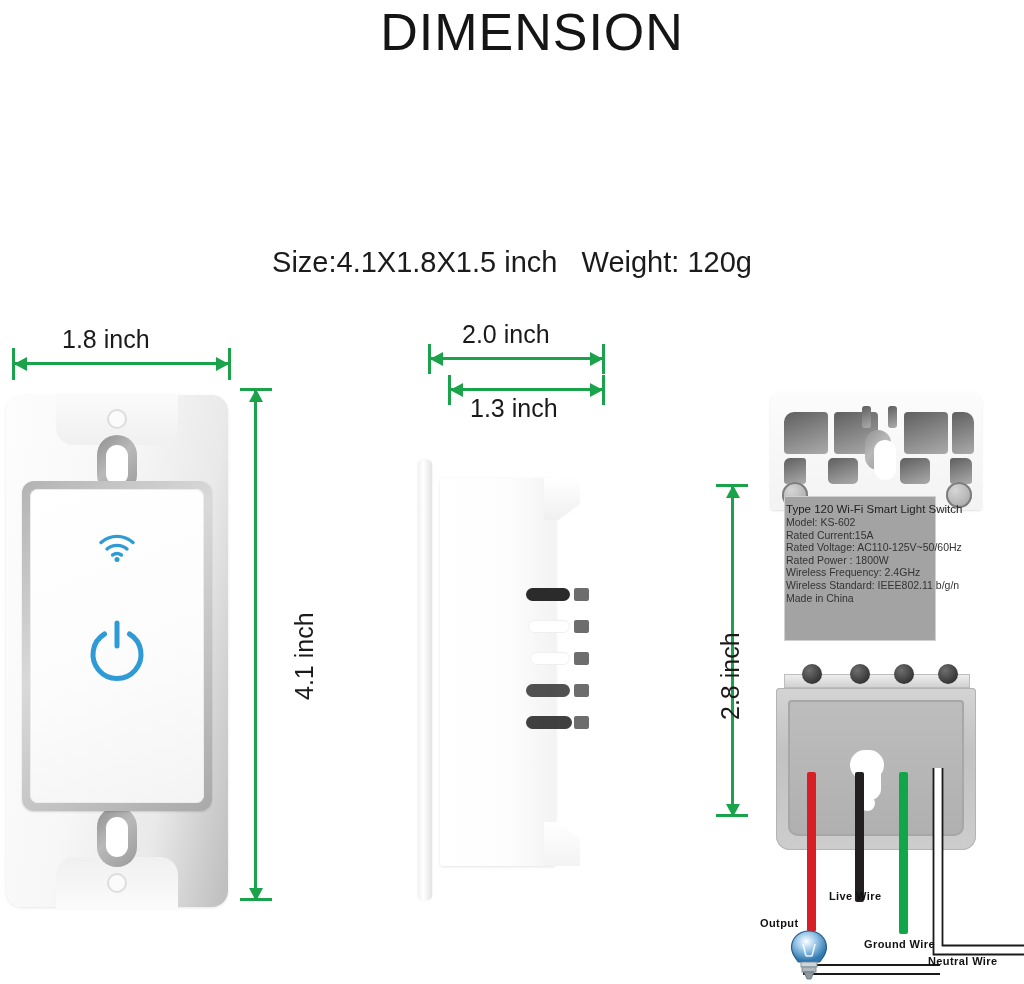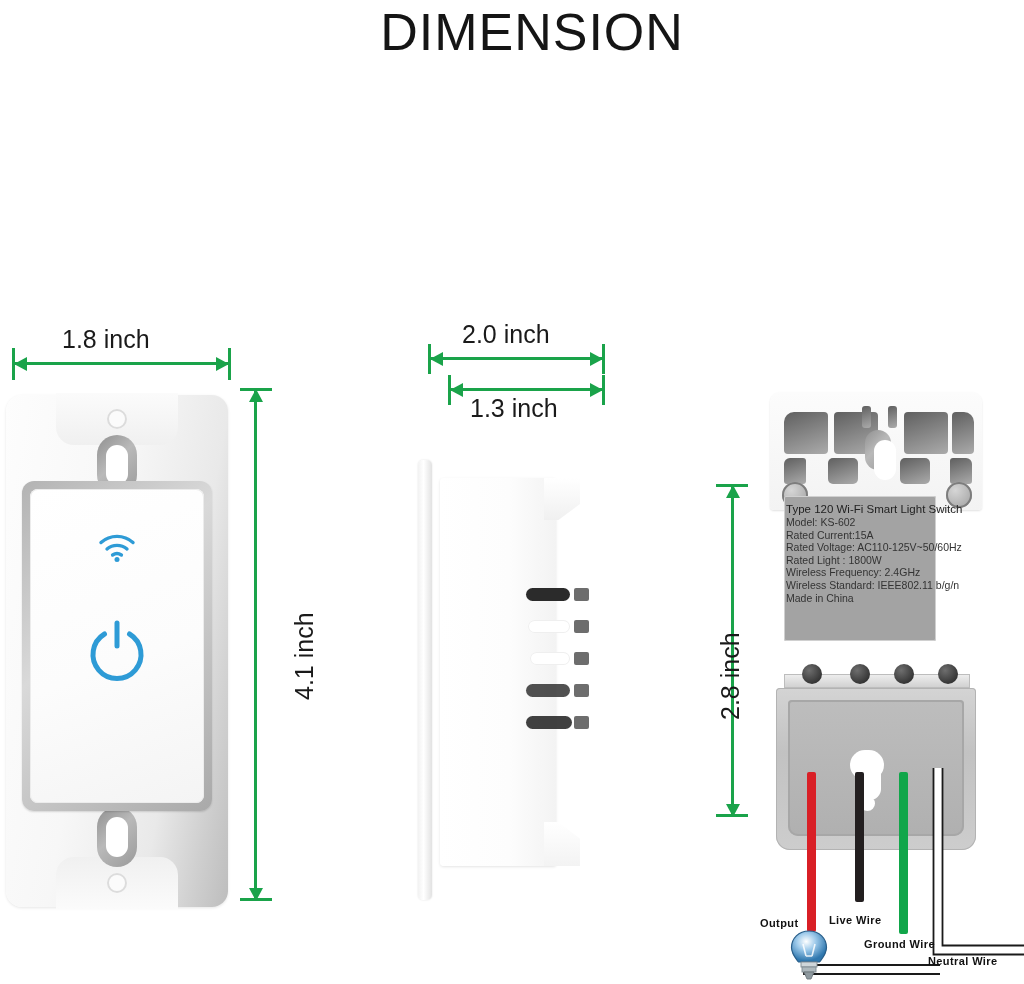--- a/index.html
+++ b/index.html
@@ -158,20 +158,21 @@
   
   .wl{position:absolute;font-size:11px;font-weight:bold;color:#111;white-space:nowrap;letter-spacing:.4px;}
   .neutral-path{position:absolute;}
 </style>
 </head>
 <body>
 
 <div class="stage">
 
   <div class="abs" id="page-title">DIMENSION</div>
+  <div class="abs" id="subtitle-row">Size:4.1X1.8X1.5 inch   Weight: 120g</div>
 
   <div class="abs" id="front-view">
     <div class="fv-plate"></div>
     <div class="fv-tab"></div>
     <div class="fv-tab-b"></div>
     <div class="fv-hole-sm" style="left:101px;top:14px;"></div>
     <div class="fv-slot" style="left:91px;top:40px;"></div>
     <div class="fv-slot" style="left:91px;top:412px;"></div>
     <div class="fv-hole-sm" style="left:101px;top:478px;"></div>
 
@@ -265,21 +266,21 @@
       <div class="bv-cut" style="left:180px;top:66px;width:22px;height:26px;border-radius:3px 6px 3px 3px;"></div>
       <div class="bv-boss" style="left:12px;top:90px;"></div>
       <div class="bv-boss" style="left:176px;top:90px;"></div>
     </div>
 
     <div class="bv-label">
       <div class="l0">Type 120 Wi-Fi Smart Light Switch</div>
       <div class="ln">Model: KS-602</div>
       <div class="ln">Rated Current:15A</div>
       <div class="ln">Rated Voltage: AC110-125V~50/60Hz</div>
-      <div class="ln">Rated Light  : 1800W</div>
+      <div class="ln">Rated Power  : 1800W</div>
       <div class="ln">Wireless Frequency: 2.4GHz</div>
       <div class="ln">Wireless Standard: IEEE802.11 b/g/n</div>
       <div class="ln">Made in China</div>
     </div>
 
 
     <div class="bv-screwstrip"></div>
     <div class="bv-housing">
       <div class="bv-housing-inner">
         <div class="fv-slot" style="left:62px;top:50px;width:34px;height:30px;border-radius:15px;background:#fff;"></div>
@@ -311,21 +312,21 @@
       <path d="M8 0 L8 182 L92 182" fill="none" stroke="#ffffff" stroke-width="9"></path>
       <path d="M8 0 L8 182 L92 182" fill="none" stroke="#1a1a1a" stroke-width="1.6" stroke-linejoin="miter" vector-effect="non-scaling-stroke" style="stroke:none"></path>
       <path d="M3.5 0 L3.5 186.5 L94 186.5 M12.5 0 L12.5 177.5 L94 177.5" fill="none" stroke="#1a1a1a" stroke-width="1.8"></path>
     </svg>
 
     <svg class="neutral-path" style="left:800px;top:940px;" width="140" height="44" viewBox="0 0 140 44">
       <path d="M4 14 L4 34 L140 34 M14 14 L14 25 L140 25" fill="none" stroke="#1a1a1a" stroke-width="1.8"></path>
     </svg>
 
     <div class="abs wl" style="left:760px;top:917px;">Output</div>
-    <div class="abs wl" style="left:829px;top:914px;">Live Wire</div>
+    <div class="abs wl" style="left:829px;top:890px;">Live Wire</div>
     <div class="abs wl" style="left:864px;top:938px;">Ground Wire</div>
     <div class="abs wl" style="left:928px;top:955px;">Neutral Wire</div>
 
     <span class="abs" style="left:786px;top:928px;">
       <svg width="46" height="54" viewBox="0 0 46 54">
         <defs>
           <radialGradient id="bulbg" cx="42%" cy="34%" r="62%">
             <stop offset="0%" stop-color="#ffffff"></stop>
             <stop offset="45%" stop-color="#9cc9ea"></stop>
             <stop offset="100%" stop-color="#2f77ae"></stop>

